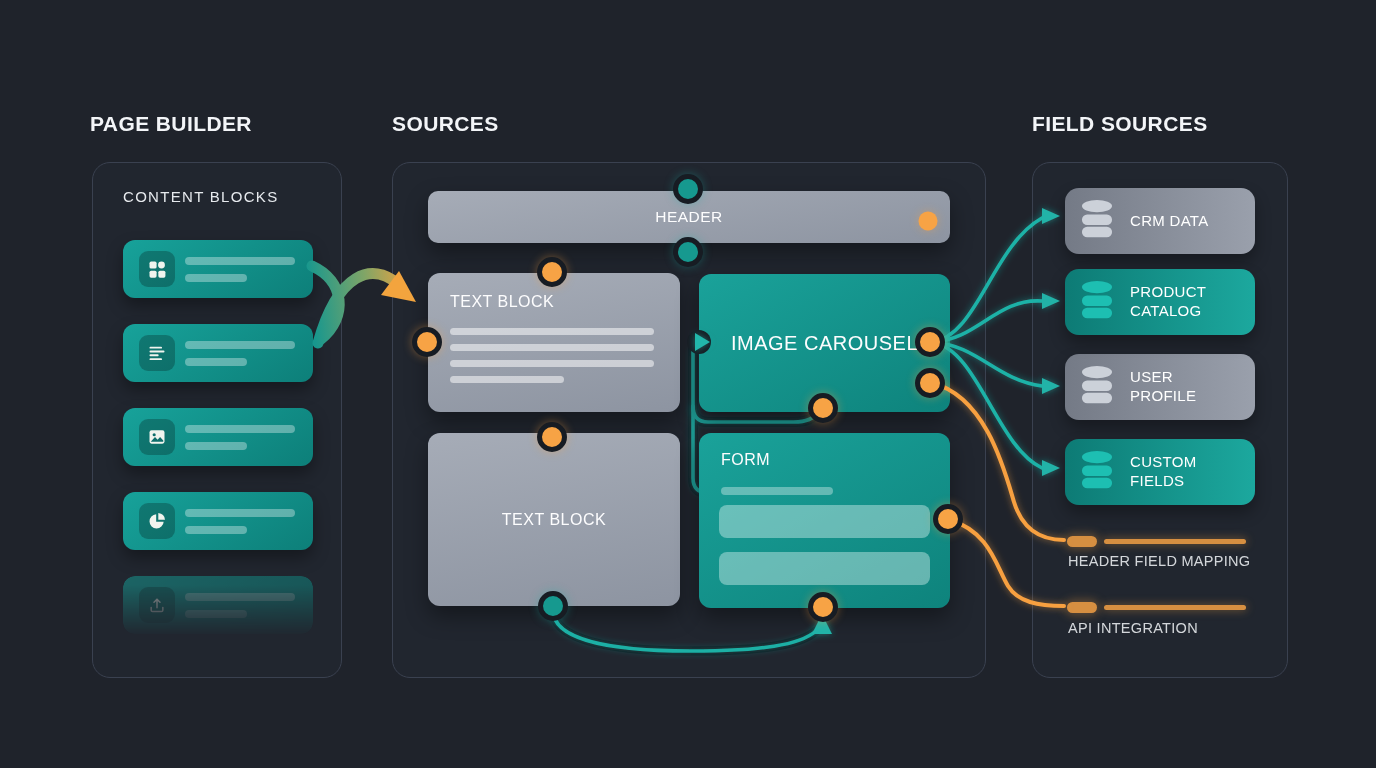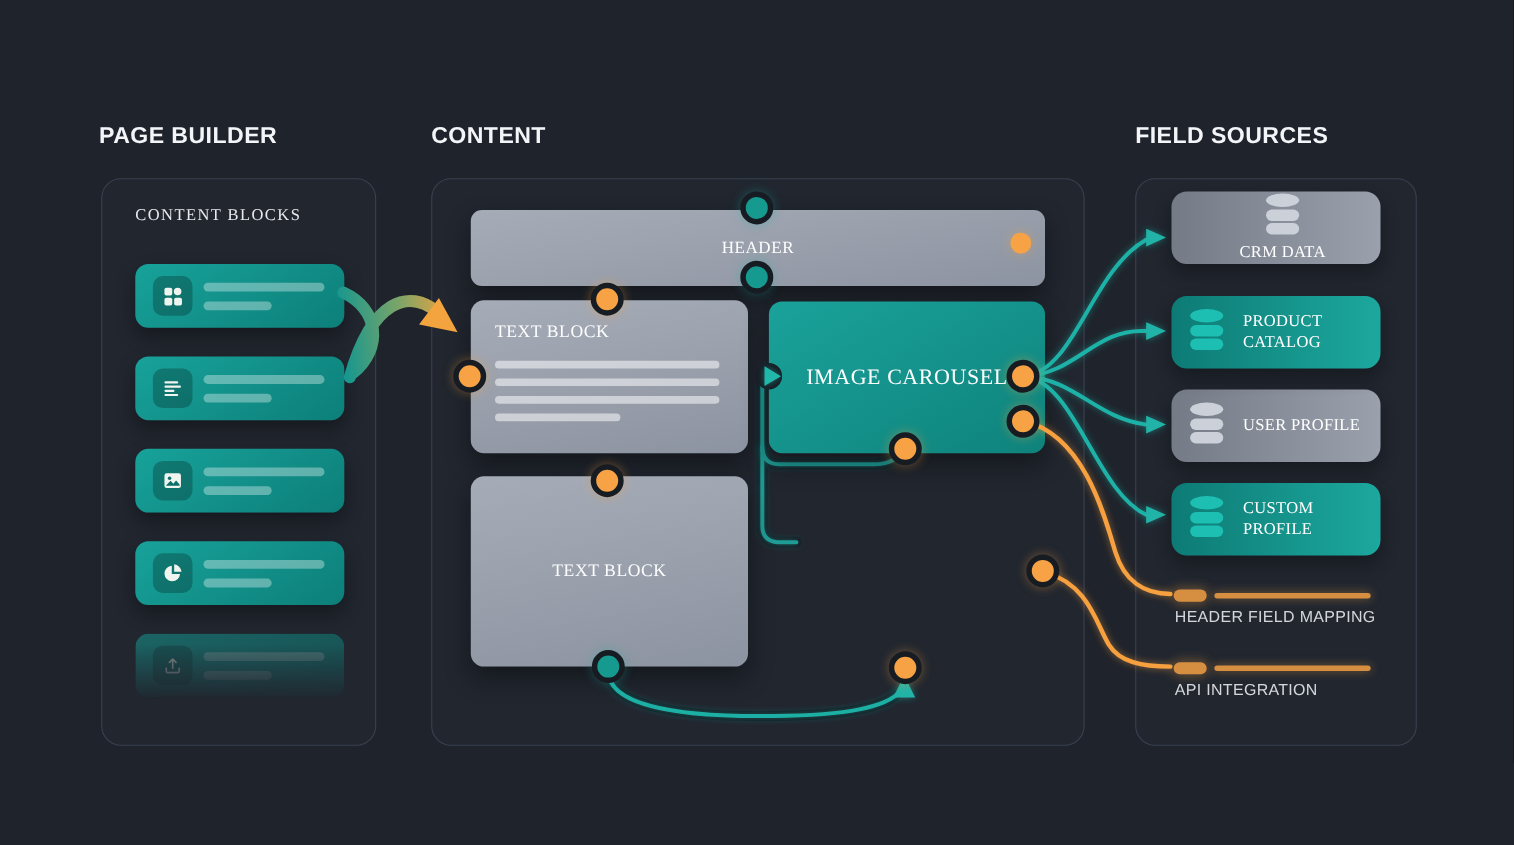--- a/index.html
+++ b/index.html
@@ -2,21 +2,21 @@
 <html><head>
 <meta charset="utf-8">
 <style>
   html,body{margin:0;padding:0;background:#14171d;}
   .stage{position:relative;width:1376px;height:768px;background:#1f232b;overflow:hidden;
          font-family:"Liberation Sans","DejaVu Sans",sans-serif;color:#f2f4f7;}
   svg.layer{position:absolute;left:0;top:0;pointer-events:none;}
   .z-back{z-index:1;} .z-front{z-index:3;}
 
   .hdg{position:absolute;font-size:21px;font-weight:700;letter-spacing:.4px;color:#f3f5f8;z-index:2;}
-  .panel{position:absolute;border:1.5px solid #3a4150;border-radius:18px;background:rgba(46,53,66,.16);z-index:2;font-family:Liberation Serif, serif;}
+  .panel{position:absolute;border:1.5px solid #3a4150;border-radius:18px;background:rgba(46,53,66,.16);z-index:2;}
 
   
   .panel-label{position:absolute;left:30px;top:25px;font-size:15px;font-weight:500;letter-spacing:1.3px;color:#e7eaee;}
   .cb{position:absolute;left:30px;width:190px;height:58px;border-radius:12px;
       background:linear-gradient(145deg,#17a29a 0%,#0d7f79 100%);
       box-shadow:0 8px 16px rgba(0,0,0,.35);}
   .cb .tile{position:absolute;left:16px;top:11px;width:36px;height:36px;border-radius:9px;background:rgba(0,0,0,.24);
             display:flex;align-items:center;justify-content:center;}
   .sk{position:absolute;height:7.5px;border-radius:4px;background:rgba(255,255,255,.34);}
   .cb .sk1{left:62px;top:17px;width:110px;}
@@ -70,21 +70,21 @@
         <feDropShadow dx="0" dy="0" stdDeviation="3.5" flood-color="#1db0a5" flood-opacity="0.55"></feDropShadow>
       </filter>
     </defs>
     <path d="M693 350 L693 478 Q693 492 707 493 L724 493" stroke="#141920" stroke-width="10" fill="none" stroke-linecap="round"></path>
     <path d="M693 406 Q693 422 708 422 L794 422 Q812 422 818 412" stroke="#141920" stroke-width="10" fill="none" stroke-linecap="round"></path>
     <path d="M693 350 L693 478 Q693 492 707 493 L724 493" stroke="#1db0a5" stroke-width="3.6" fill="none" stroke-linecap="round" filter="url(#gt)"></path>
     <path d="M693 406 Q693 422 708 422 L794 422 Q812 422 818 412" stroke="#1db0a5" stroke-width="3.6" fill="none" stroke-linecap="round" filter="url(#gt)"></path>
   </svg>
 
   <div class="hdg" style="left:90px;top:112px;">PAGE BUILDER</div>
-  <div class="hdg" style="left:392px;top:112px;">CONTENT</div>
+  <div class="hdg" style="left:392px;top:112px;">SOURCES</div>
   <div class="hdg" style="left:1032px;top:112px;">FIELD SOURCES</div>
 
   <div class="panel" style="left:92px;top:162px;width:248px;height:514px;">
     <div class="panel-label">CONTENT BLOCKS</div>
 
     <div class="cb" style="top:77px;">
       <span class="tile">
         <svg width="20" height="20" viewBox="0 0 24 24">
             <g class="icon-white">
           <rect x="3" y="3" width="8.5" height="8.5" rx="2"></rect>
@@ -144,44 +144,50 @@
           <path d="M5 15 v3.2 a1.6 1.6 0 0 0 1.6 1.6 h10.8 a1.6 1.6 0 0 0 1.6-1.6 V15"></path>
           <path d="M12 15.2 V5.2 M8.4 8.6 L12 5 l3.6 3.6"></path>
         </svg>
       </span>
       <span class="sk sk1"></span>
       <span class="sk sk2"></span>
     </div>
   </div>
 
   <div class="panel" style="left:392px;top:162px;width:592px;height:514px;">
-    <div class="blk gray centered" style="left:35px;top:28px;width:522px;height:69px;border-radius:10px;">
+    <div class="blk gray centered" style="left:35px;top:28px;width:522px;height:52px;border-radius:10px;">
       <span class="blk-title">HEADER</span>
     </div>
 
     <div class="blk gray" style="left:35px;top:110px;width:252px;height:139px;">
       <span class="blk-title corner" style="font-size:16px;">TEXT BLOCK</span>
       <span class="gsk" style="left:22px;top:55px;width:204px;"></span>
       <span class="gsk" style="left:22px;top:71px;width:204px;"></span>
       <span class="gsk" style="left:22px;top:87px;width:204px;"></span>
       <span class="gsk" style="left:22px;top:103px;width:114px;"></span>
     </div>
 
     <div class="blk teal centered" style="left:306px;top:111px;width:251px;height:138px;">
       <span class="blk-title" style="font-size:20px;">IMAGE CAROUSEL</span>
     </div>
 
     <div class="blk gray centered" style="left:35px;top:270px;width:252px;height:173px;">
       <span class="blk-title" style="font-size:16px;">TEXT BLOCK</span>
     </div>
 
+    <div class="blk teal" style="left:306px;top:270px;width:251px;height:175px;">
+      <span class="blk-title corner" style="font-size:16px;top:18px;">FORM</span>
+      <span class="form-line"></span>
+      <span class="form-input" style="top:72px;"></span>
+      <span class="form-input" style="top:119px;"></span>
+    </div>
   </div>
 
   <div class="panel" style="left:1032px;top:162px;width:254px;height:514px;">
-    <div class="ds-card gray" style="top:11px;flex-direction:column;">
+    <div class="ds-card gray" style="top:25px;">
       <span class="ds-icon">
         <svg width="42" height="42" viewBox="0 0 24 24">
             <g class="db-gray">
           <ellipse cx="12" cy="4.6" rx="8.6" ry="3.5"></ellipse>
           <rect x="3.4" y="9.4" width="17.2" height="6" rx="3"></rect>
           <rect x="3.4" y="16.4" width="17.2" height="6" rx="3"></rect>
         </g>
           </svg>
       </span>
       <span class="ds-label">CRM DATA</span>
@@ -213,21 +219,21 @@
     <div class="ds-card teal" style="top:276px;">
       <span class="ds-icon">
         <svg width="42" height="42" viewBox="0 0 24 24">
             <g class="db-teal">
           <ellipse cx="12" cy="4.6" rx="8.6" ry="3.5"></ellipse>
           <rect x="3.4" y="9.4" width="17.2" height="6" rx="3"></rect>
           <rect x="3.4" y="16.4" width="17.2" height="6" rx="3"></rect>
         </g>
           </svg>
       </span>
-      <span class="ds-label">CUSTOM PROFILE</span>
+      <span class="ds-label">CUSTOM FIELDS</span>
     </div>
   </div>
 
   <div>
     <span class="map-pill" style="left:1067px;top:536px;"></span>
     <span class="map-line" style="left:1104px;top:539px;"></span>
     <span class="map-label" style="left:1068px;top:553px;">HEADER FIELD MAPPING</span>
   </div>
   <div>
     <span class="map-pill" style="left:1067px;top:602px;"></span>

